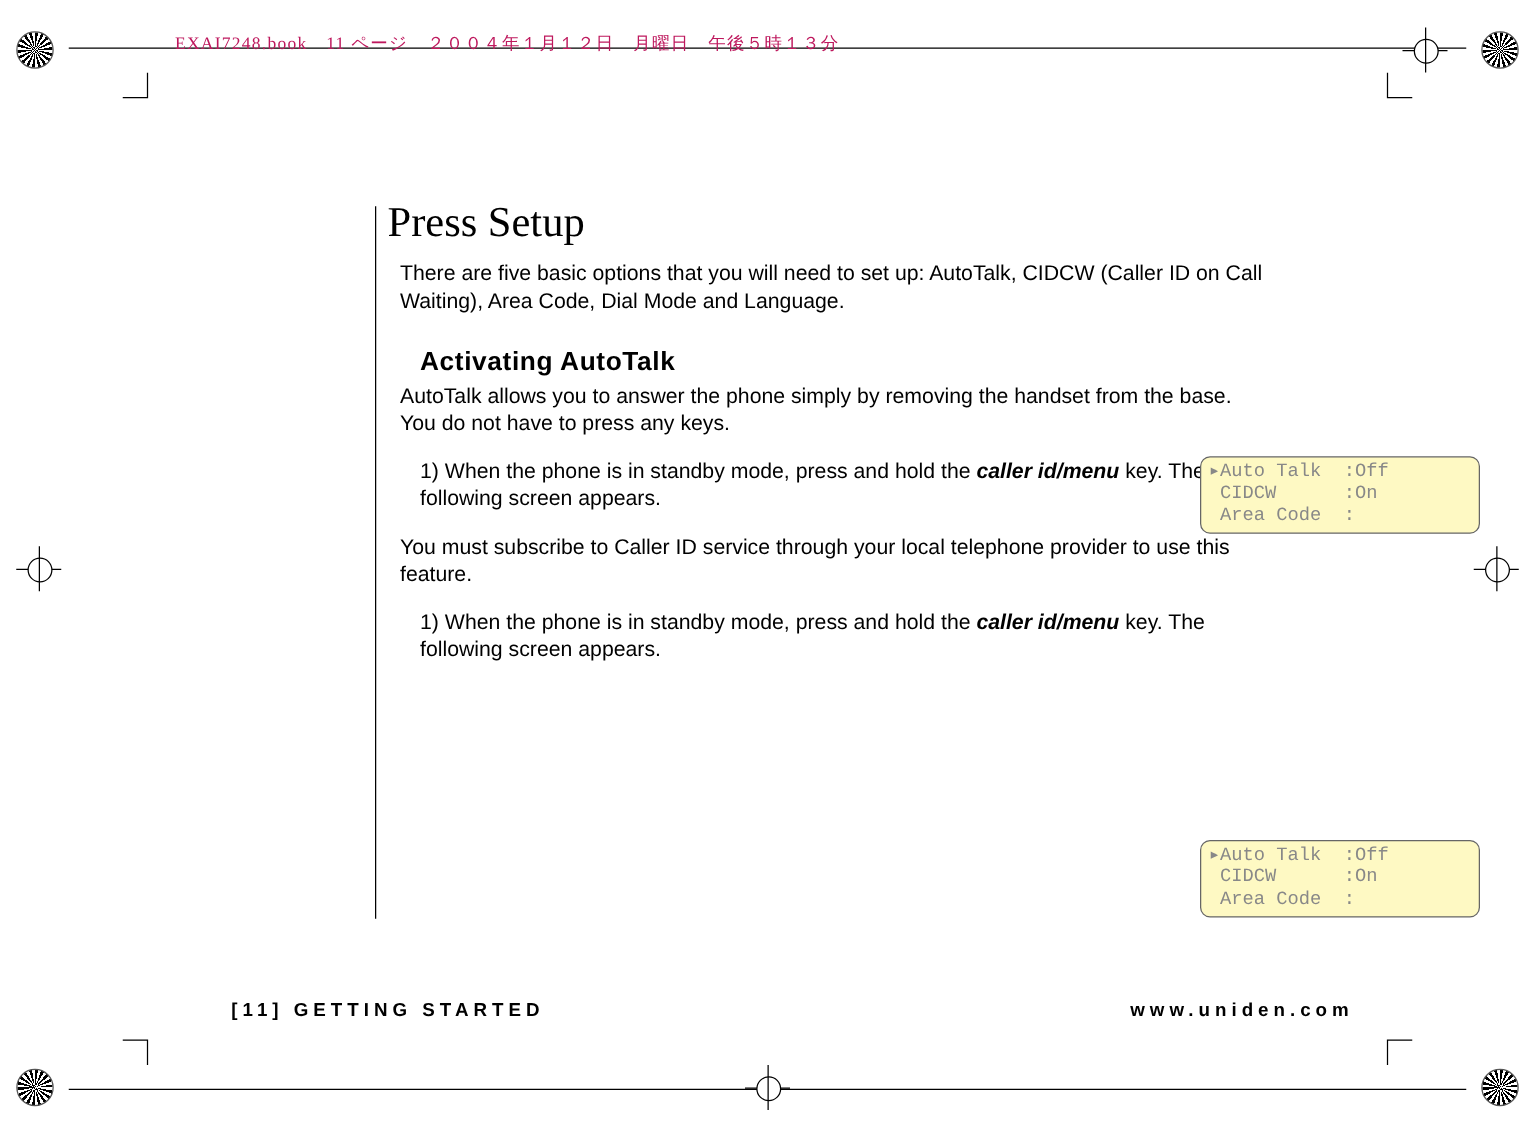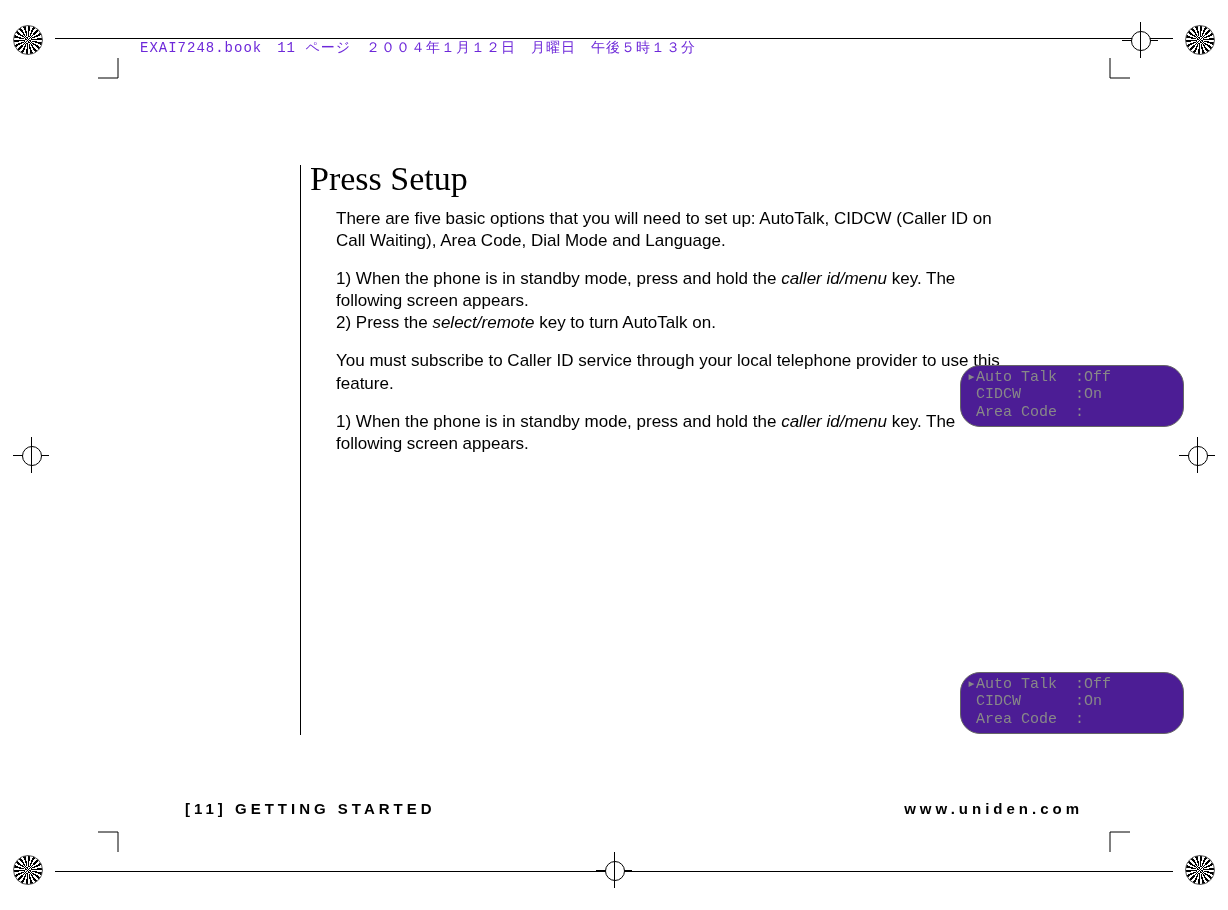--- a/index.html
+++ b/index.html
@@ -28,25 +28,25 @@
     position: absolute;
     height: 0;
     border-top: 1px solid #000;
     left: 55px;
     right: 55px;
   }
   .cl-top { top: 38px; }
   .cl-bot { bottom: 38px; }
   .page-header-meta {
     position: absolute;
-    top: 39px;
+    top: 26px;
     left: 140px;
-    font-family: Liberation Mono, monospace;
+    font-family: Liberation Serif, serif;
     font-size: 14px;
-    color: #6d28d9;
+    color: #be185d;
     letter-spacing: 1px;
   }
   .content {
     position: absolute;
     top: 160px;
     left: 310px;
     width: 700px;
   }
   .left-rule {
     position: absolute;
@@ -58,47 +58,47 @@
   }
   h1 {
     font-family: Georgia, "Times New Roman", serif;
     font-weight: normal;
     font-size: 34px;
     margin: 0 0 10px 0;
   }
   .body-text {
     font-size: 17px;
     line-height: 1.3;
-    margin-left: 26px;
+    margin-left: 10px;
   }
   h2 {
     font-size: 21px;
     font-weight: bold;
     letter-spacing: 0.5px;
     margin: 26px 0 4px 26px;
   }
   .step {
     font-size: 17px;
     line-height: 1.3;
     margin-left: 26px;
   }
   .step .num { display:inline; }
-  .bi { font-style: italic; font-weight: normal; }
+  .bi { font-style: italic; font-weight: bold; }
   .lcd {
     position: absolute;
     width: 210px;
     border: 1px solid #666;
-    border-radius: 20px;
+    border-radius: 8px;
     padding: 3px 6px 5px 6px;
     font-family: "Courier New", monospace;
     font-size: 15px;
     line-height: 1.15;
     color: #888;
     white-space: pre;
-    background: #4c1d95;
+    background: #fef9c3;
   }
   .lcd1 { top: 365px; left: 960px; }
   .lcd2 { top: 672px; left: 960px; }
   .footer {
     position: absolute;
     top: 800px;
     left: 145px;
     right: 145px;
     display: flex;
     justify-content: space-between;
@@ -179,28 +179,26 @@
     </svg></div>
 
 <div class="page-header-meta">EXAI7248.book　11 ページ　２００４年１月１２日　月曜日　午後５時１３分</div>
 
 <div class="left-rule"></div>
 
 <div class="content">
   <h1>Press Setup</h1>
   <div class="body-text">There are five basic options that you will need to set up: AutoTalk, CIDCW (Caller ID on Call Waiting), Area Code, Dial Mode and Language.</div>
 
+  <h2>Activating AutoTalk</h2>
+  <div class="body-text">AutoTalk allows you to answer the phone simply by removing the handset from the base. You do not have to press any keys.</div>
   <div style="height:16px"></div>
   <div class="step">
     <span class="num">1)</span>
     <span>When the phone is in standby mode, press and hold the </span><span class="bi">caller id/menu</span><span> key. The following screen appears.</span>
-  </div>
-  <div class="step">
-    <span class="num">2)</span>
-    <span>Press the </span><span class="bi">select/remote</span><span> key to turn AutoTalk on.</span>
   </div>
 
   <div style="height:16px"></div>
   <div class="body-text">You must subscribe to Caller ID service through your local telephone provider to use this feature.</div>
   <div style="height:16px"></div>
   <div class="step">
     <span class="num">1)</span>
     <span>When the phone is in standby mode, press and hold the </span><span class="bi">caller id/menu</span><span> key. The following screen appears.</span>
   </div>
 </div>

